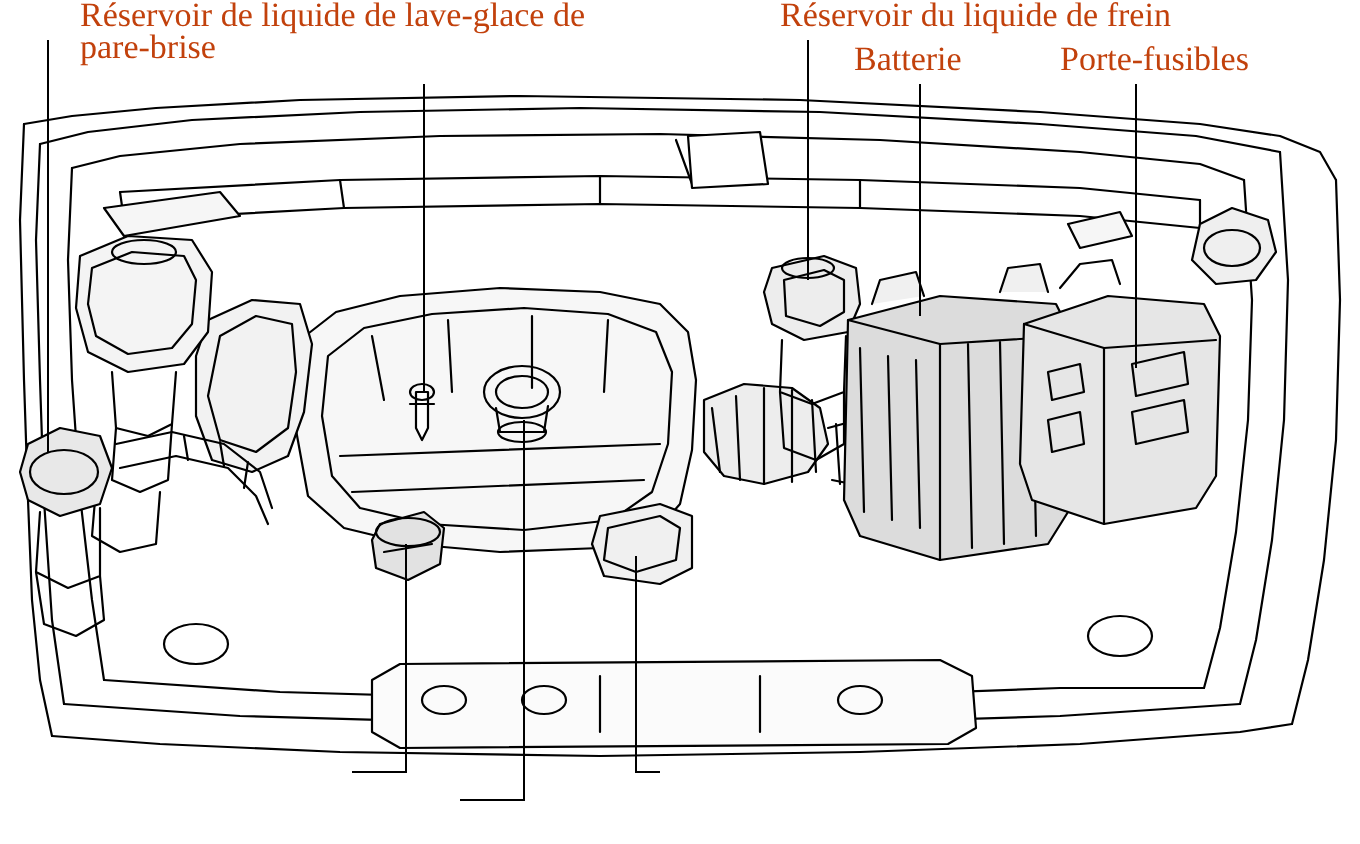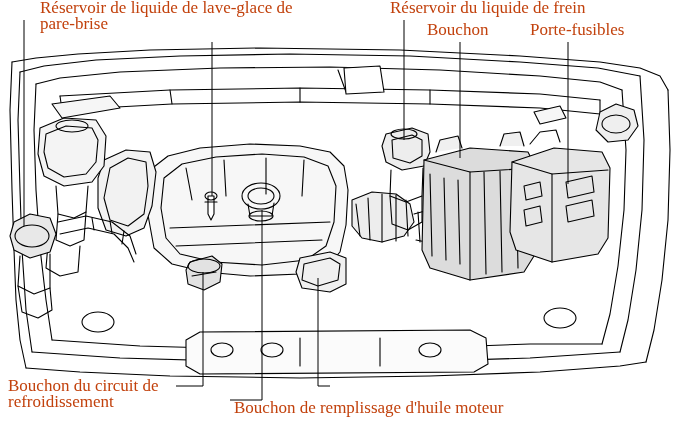--- a/index.html
+++ b/index.html
@@ -195,23 +195,20 @@
       <path d="M318,278 L318,386 L330,386"></path>
     </g>
   </svg>
 
   <div class="label" style="left:40px; top:0px; width:280px;">Réservoir de liquide de lave-glace de
 pare-brise</div>
 
 
   <div class="label" style="left:380px; top:0px; width:230px;margin-left:10px;">Réservoir du liquide de frein</div>
 
-  <div class="label" style="left:427px; top:22px; width:90px;">Bouchon</div>
+  <div class="label" style="left:427px; top:22px; width:90px;">Batterie</div>
 
   <div class="label" style="left:530px; top:22px; width:140px;font-family:Liberation Serif, serif;">Porte-fusibles</div>
 
-  <div class="label" style="left:8px; top:378px; width:200px;">Bouchon du circuit de
-refroidissement</div>
-
-  <div class="label" style="left:234px; top:400px; width:300px;">Bouchon de remplissage d'huile moteur</div>
+
 
 
 </div>
 
 </body></html>

